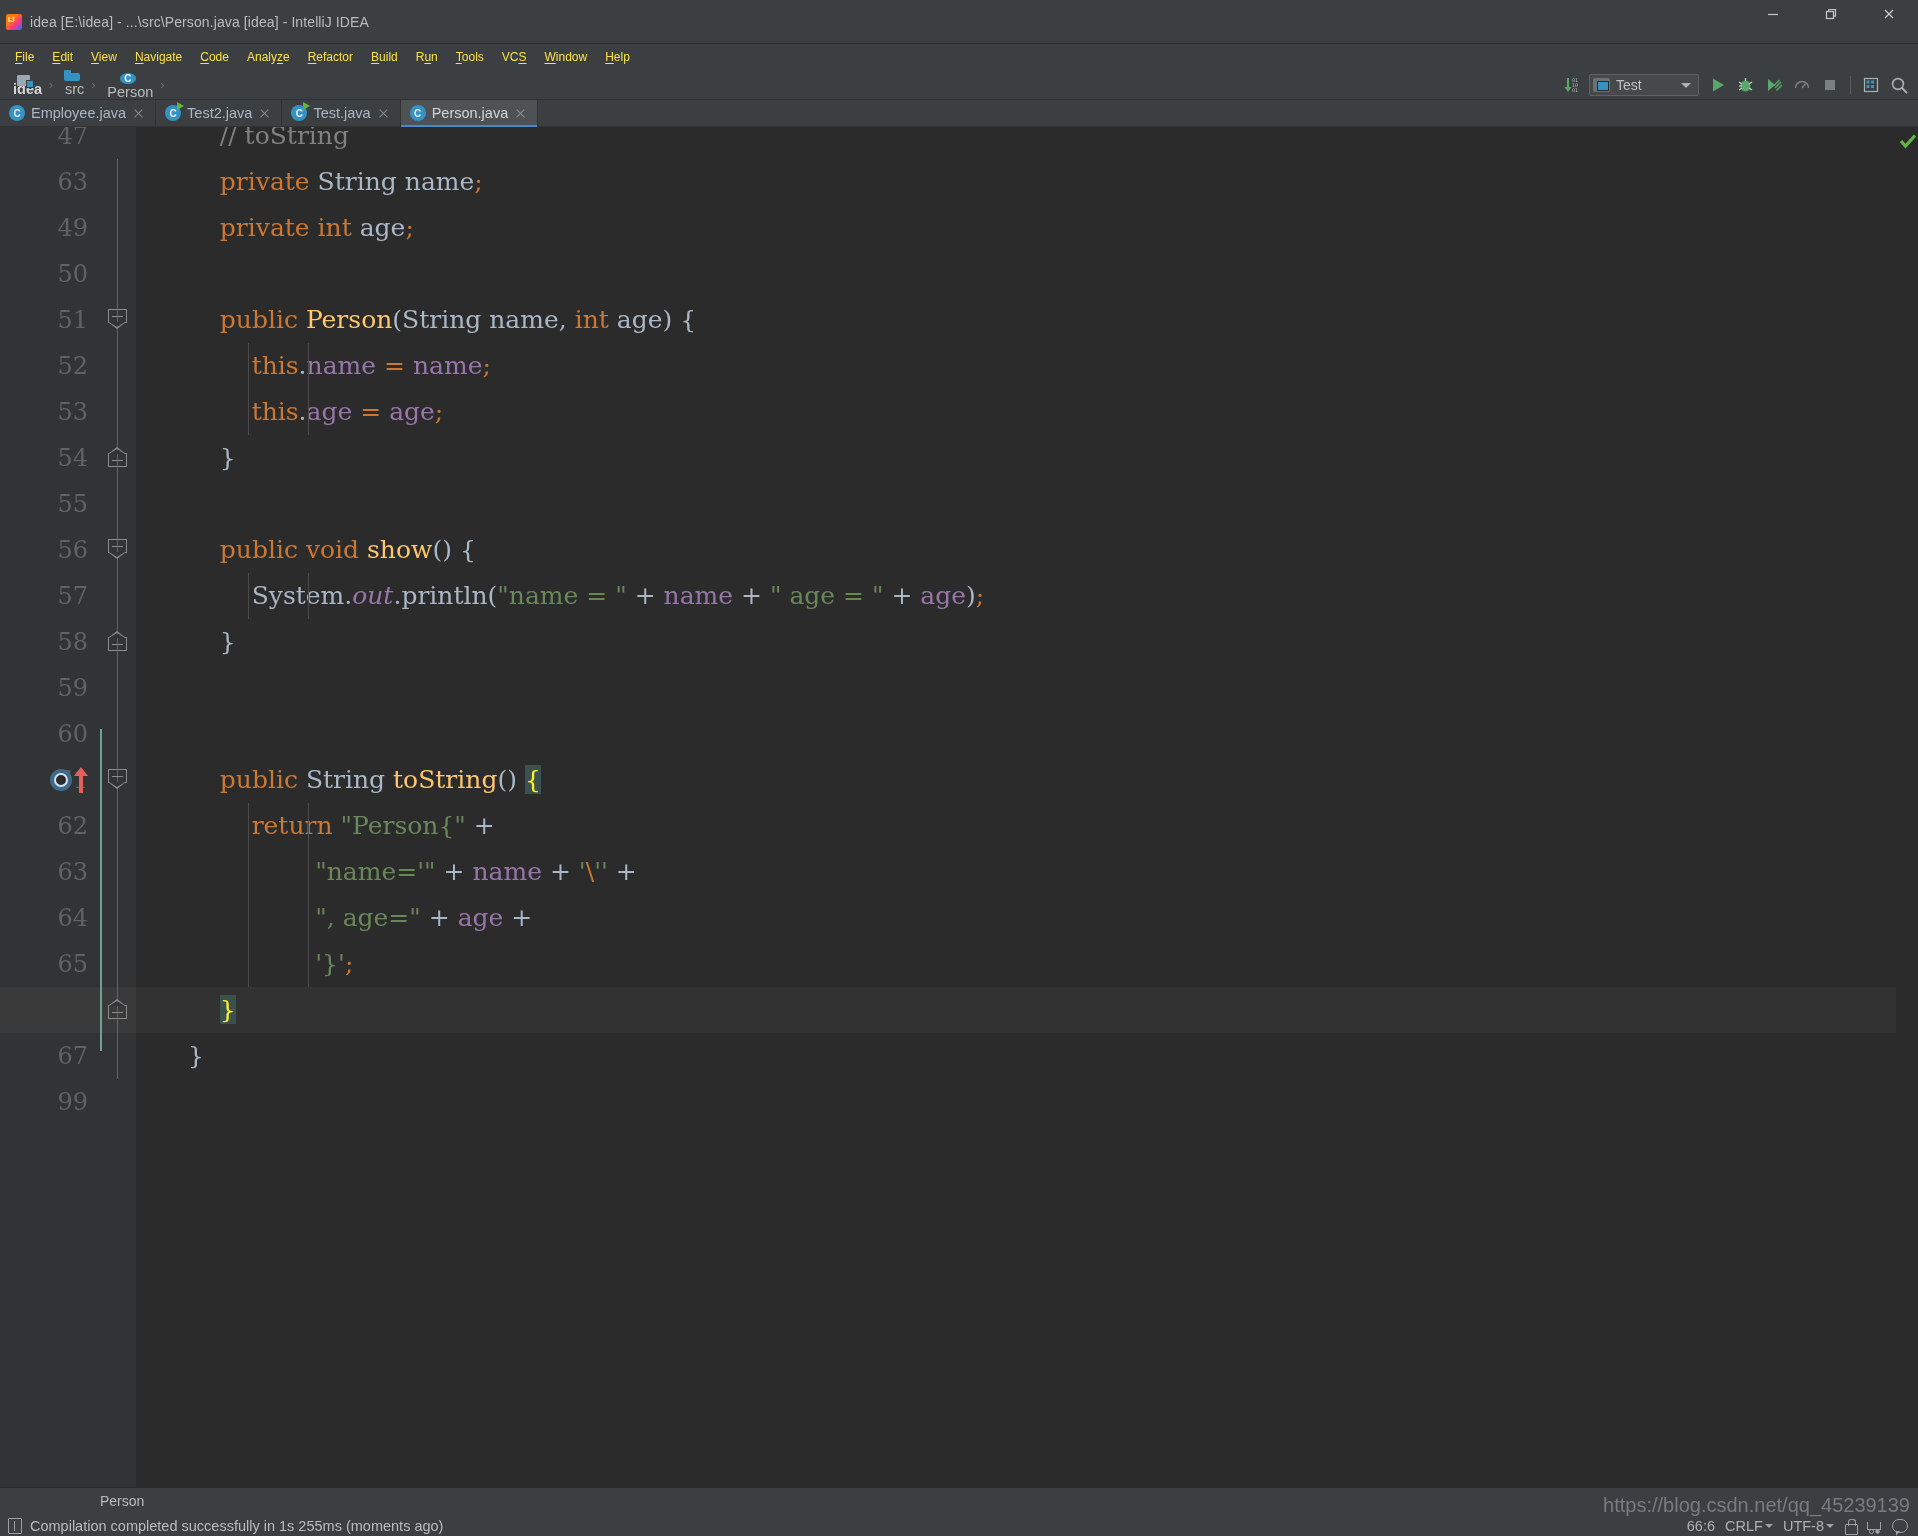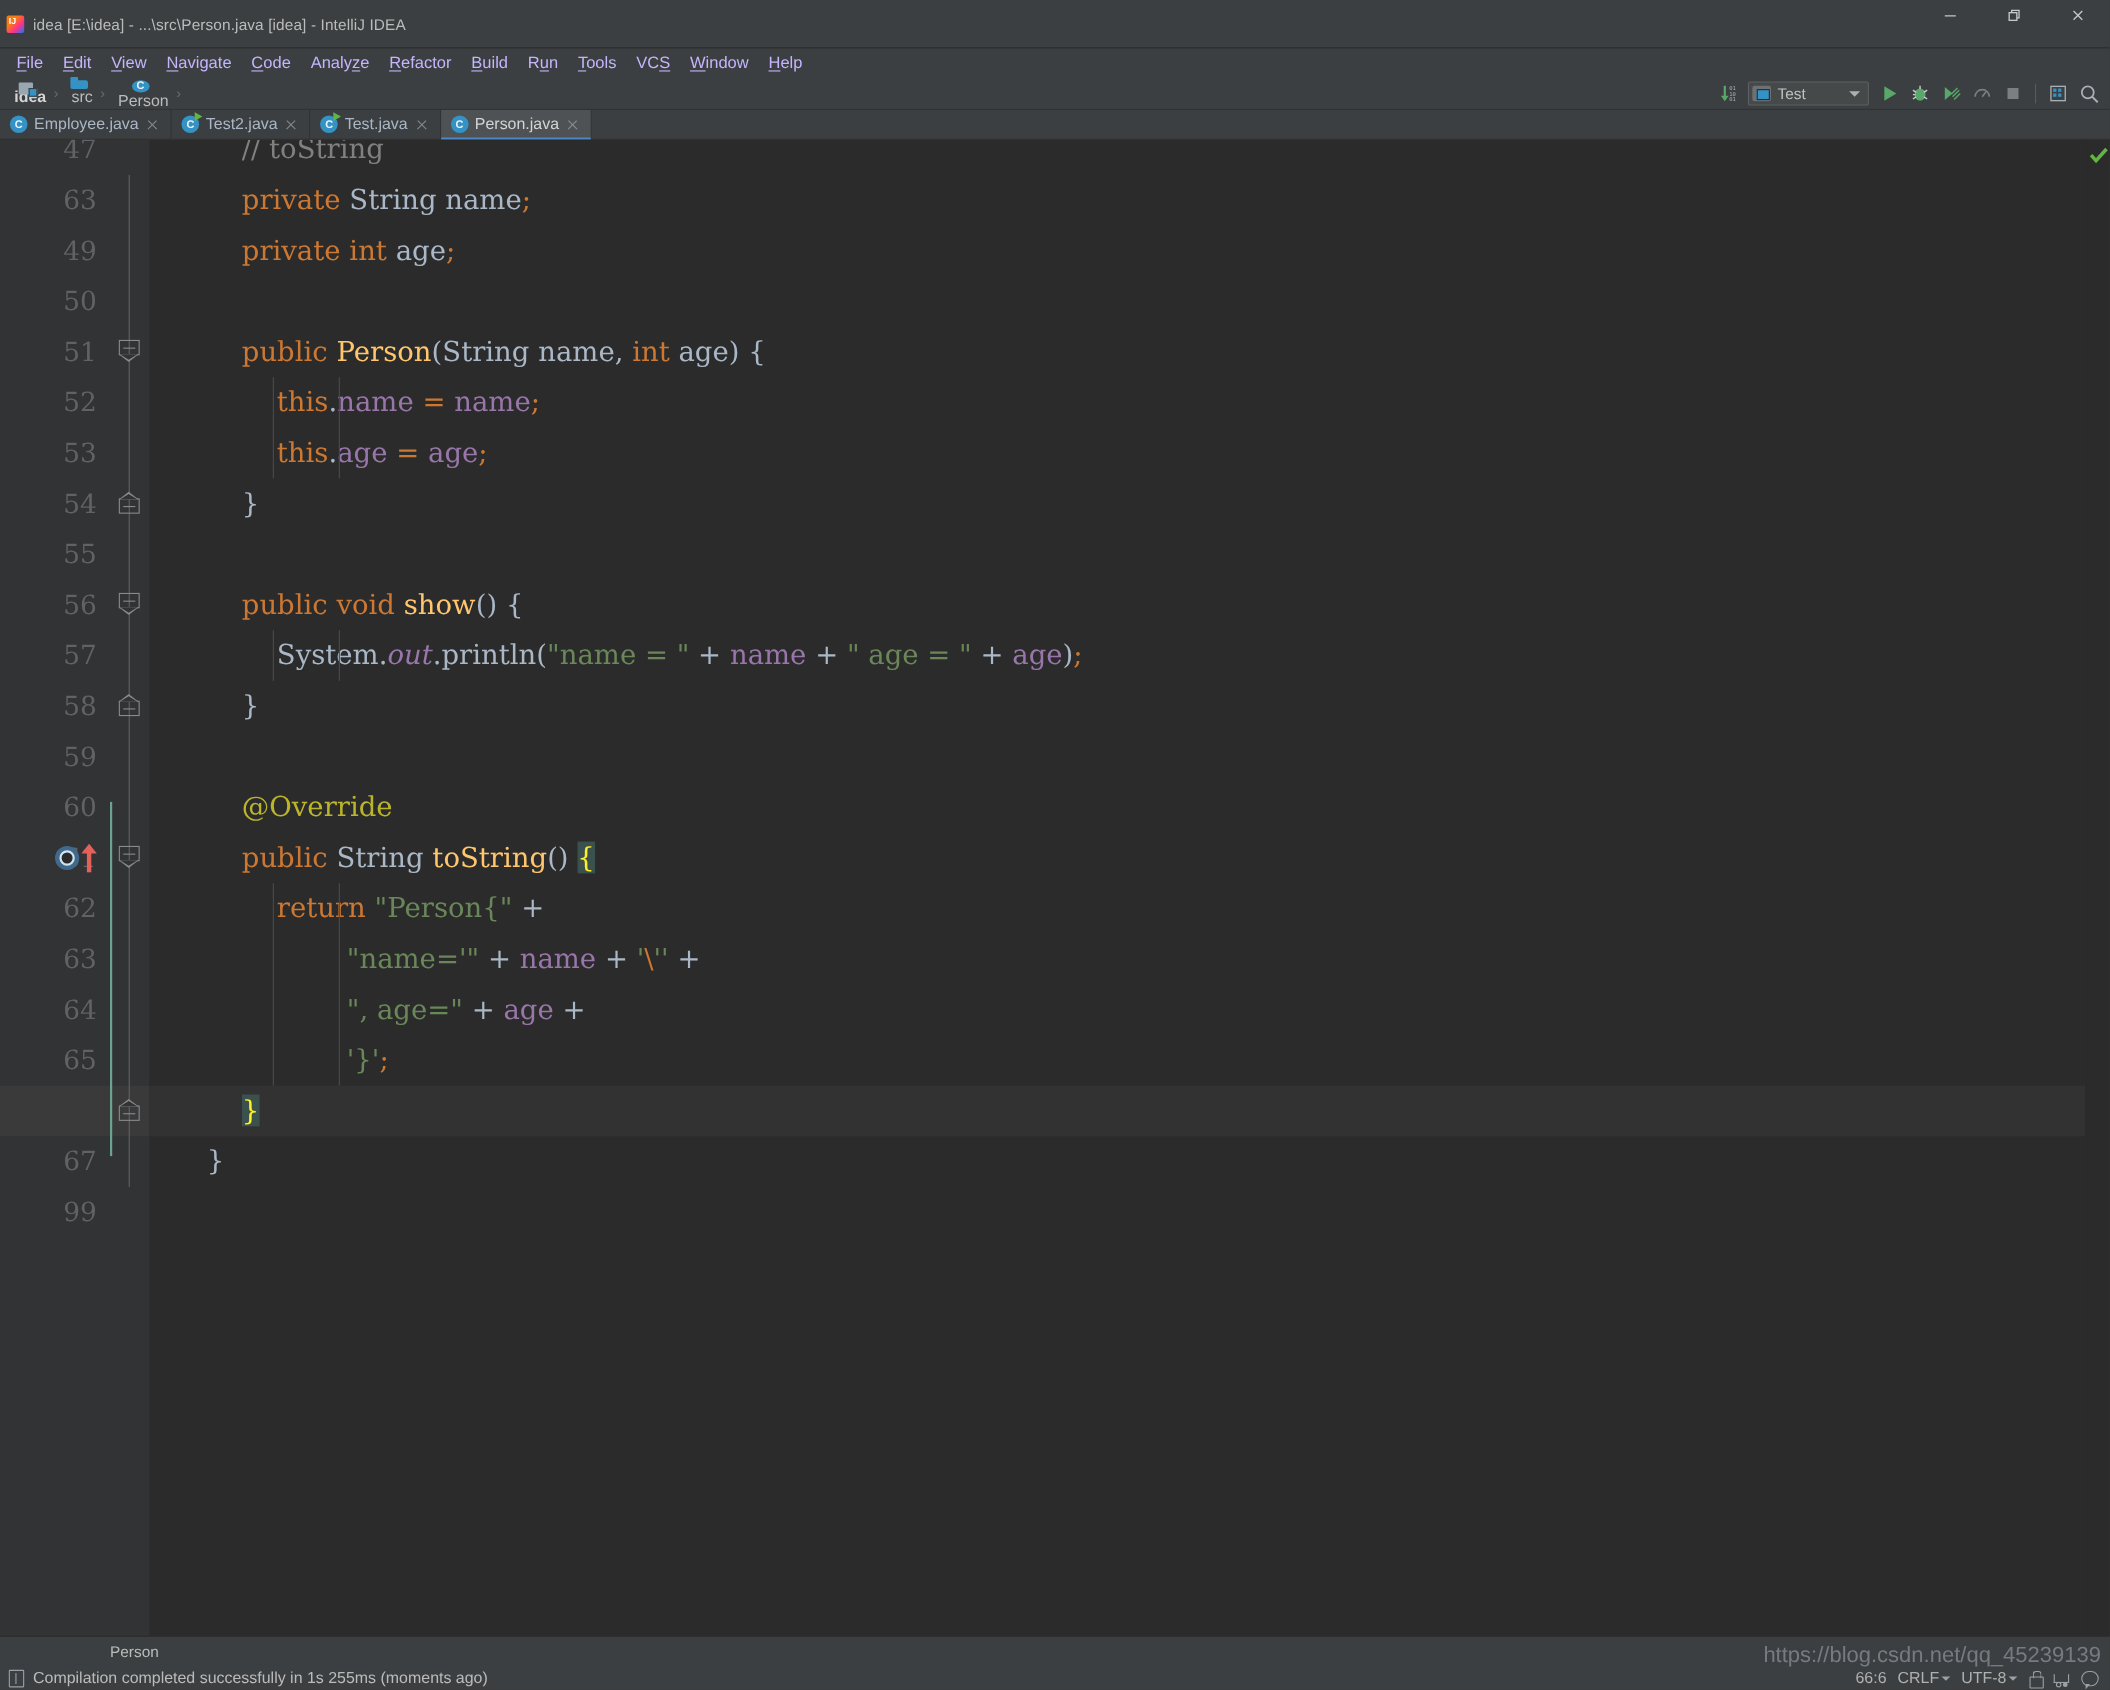--- a/index.html
+++ b/index.html
@@ -37,21 +37,21 @@
     color: #c8c8c8;
   }
   .win-btn svg { display: block; }
 
   
   .menubar {
     height: 26px; background: #3c3f41;
     display: flex; align-items: center; padding-left: 6px;
   }
   .menu-item {
-    font-size: 15px; color: #c4b5fd;
+    font-size: 12px; color: #fde047;
     padding: 3px 9px; white-space: nowrap;
   }
   .menu-item u { text-decoration: underline; text-underline-offset: 2px; }
 
   
   .navbar {
     height: 30px; background: #3c3f41;
     display: flex; align-items: center; padding-left: 8px;
     border-bottom: 1px solid #323232;
     position: relative;
@@ -547,21 +547,20 @@
       <div class="coderow" style="top: 124px; padding-left: 52px;"></div>
       <div class="coderow" style="top: 170px; padding-left: 52px;"><span class="plain"> </span><span class="plain"> </span><span class="plain"> </span><span class="plain"> </span><span class="kw">public</span><span class="plain"> </span><span class="mth">Person</span><span class="plain">(</span><span class="cls">String</span><span class="plain"> </span><span class="plain">name</span><span class="plain">,</span><span class="plain"> </span><span class="kw">int</span><span class="plain"> </span><span class="plain">age</span><span class="plain">)</span><span class="plain"> </span><span class="plain">{</span></div>
       <div class="coderow" style="top: 216px; padding-left: 52px;"><span class="plain"> </span><span class="plain"> </span><span class="plain"> </span><span class="plain"> </span><span class="plain"> </span><span class="plain"> </span><span class="plain"> </span><span class="plain"> </span><span class="kw">this</span><span class="plain">.</span><span class="fld">name</span><span class="plain"> </span><span class="kw">=</span><span class="plain"> </span><span class="fld">name</span><span class="kw">;</span></div>
       <div class="coderow" style="top: 262px; padding-left: 52px;"><span class="plain"> </span><span class="plain"> </span><span class="plain"> </span><span class="plain"> </span><span class="plain"> </span><span class="plain"> </span><span class="plain"> </span><span class="plain"> </span><span class="kw">this</span><span class="plain">.</span><span class="fld">age</span><span class="plain"> </span><span class="kw">=</span><span class="plain"> </span><span class="fld">age</span><span class="kw">;</span></div>
       <div class="coderow" style="top: 308px; padding-left: 52px;"><span class="plain"> </span><span class="plain"> </span><span class="plain"> </span><span class="plain"> </span><span class="plain">}</span></div>
       <div class="coderow" style="top: 354px; padding-left: 52px;"></div>
       <div class="coderow" style="top: 400px; padding-left: 52px;"><span class="plain"> </span><span class="plain"> </span><span class="plain"> </span><span class="plain"> </span><span class="kw">public</span><span class="plain"> </span><span class="kw">void</span><span class="plain"> </span><span class="mth">show</span><span class="plain">(</span><span class="plain">)</span><span class="plain"> </span><span class="plain">{</span></div>
       <div class="coderow" style="top: 446px; padding-left: 52px;"><span class="plain"> </span><span class="plain"> </span><span class="plain"> </span><span class="plain"> </span><span class="plain"> </span><span class="plain"> </span><span class="plain"> </span><span class="plain"> </span><span class="plain">System</span><span class="plain">.</span><span class="stat">out</span><span class="plain">.</span><span class="plain">println</span><span class="plain">(</span><span class="str">"name = "</span><span class="plain"> </span><span class="plain">+</span><span class="plain"> </span><span class="fld">name</span><span class="plain"> </span><span class="plain">+</span><span class="plain"> </span><span class="str">" age = "</span><span class="plain"> </span><span class="plain">+</span><span class="plain"> </span><span class="fld">age</span><span class="plain">)</span><span class="kw">;</span></div>
       <div class="coderow" style="top: 492px; padding-left: 52px;"><span class="plain"> </span><span class="plain"> </span><span class="plain"> </span><span class="plain"> </span><span class="plain">}</span></div>
       <div class="coderow" style="top: 538px; padding-left: 52px;"></div>
-      <div class="coderow" style="top: 584px; padding-left: 52px;"><span class="plain"> </span><span class="plain"> </span><span class="plain"> </span><span class="plain"> </span><span class="ann">@Override</span></div>
       <div class="coderow" style="top: 630px; padding-left: 52px;"><span class="plain"> </span><span class="plain"> </span><span class="plain"> </span><span class="plain"> </span><span class="kw">public</span><span class="plain"> </span><span class="cls">String</span><span class="plain"> </span><span class="mth">toString</span><span class="plain">(</span><span class="plain">)</span><span class="plain"> </span><span class="brace-hl">{</span></div>
       <div class="coderow" style="top: 676px; padding-left: 52px;"><span class="plain"> </span><span class="plain"> </span><span class="plain"> </span><span class="plain"> </span><span class="plain"> </span><span class="plain"> </span><span class="plain"> </span><span class="plain"> </span><span class="kw">return</span><span class="plain"> </span><span class="str">"Person{"</span><span class="plain"> </span><span class="plain">+</span></div>
       <div class="coderow" style="top: 722px; padding-left: 52px;"><span class="plain"> </span><span class="plain"> </span><span class="plain"> </span><span class="plain"> </span><span class="plain"> </span><span class="plain"> </span><span class="plain"> </span><span class="plain"> </span><span class="plain"> </span><span class="plain"> </span><span class="plain"> </span><span class="plain"> </span><span class="plain"> </span><span class="plain"> </span><span class="plain"> </span><span class="plain"> </span><span class="str">"name='"</span><span class="plain"> </span><span class="plain">+</span><span class="plain"> </span><span class="fld">name</span><span class="plain"> </span><span class="plain">+</span><span class="plain"> </span><span class="str">'</span><span class="esc">\</span><span class="str">'</span><span class="str">'</span><span class="plain"> </span><span class="plain">+</span></div>
       <div class="coderow" style="top: 768px; padding-left: 52px;"><span class="plain"> </span><span class="plain"> </span><span class="plain"> </span><span class="plain"> </span><span class="plain"> </span><span class="plain"> </span><span class="plain"> </span><span class="plain"> </span><span class="plain"> </span><span class="plain"> </span><span class="plain"> </span><span class="plain"> </span><span class="plain"> </span><span class="plain"> </span><span class="plain"> </span><span class="plain"> </span><span class="str">", age="</span><span class="plain"> </span><span class="plain">+</span><span class="plain"> </span><span class="fld">age</span><span class="plain"> </span><span class="plain">+</span></div>
       <div class="coderow" style="top: 814px; padding-left: 52px;"><span class="plain"> </span><span class="plain"> </span><span class="plain"> </span><span class="plain"> </span><span class="plain"> </span><span class="plain"> </span><span class="plain"> </span><span class="plain"> </span><span class="plain"> </span><span class="plain"> </span><span class="plain"> </span><span class="plain"> </span><span class="plain"> </span><span class="plain"> </span><span class="plain"> </span><span class="plain"> </span><span class="str">'}'</span><span class="kw">;</span></div>
       <div class="coderow caret-row" style="top: 860px; padding-left: 52px;"><span class="plain"> </span><span class="plain"> </span><span class="plain"> </span><span class="plain"> </span><span class="brace-hl">}</span></div>
       <div class="coderow" style="top: 906px; padding-left: 52px;"><span class="plain">}</span></div>
       <div class="coderow" style="top: 952px; padding-left: 52px;"></div>
       <div class="iguide" style="left: 112.2px; top: 216px; height: 92px;"></div>
       <div class="iguide" style="left: 172.4px; top: 216px; height: 92px;"></div>

